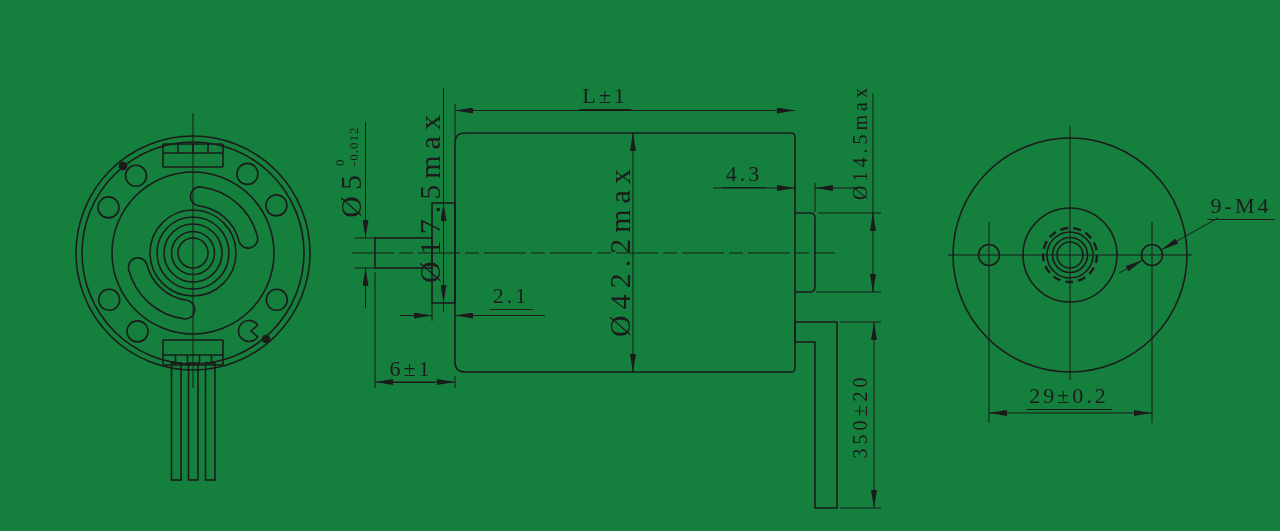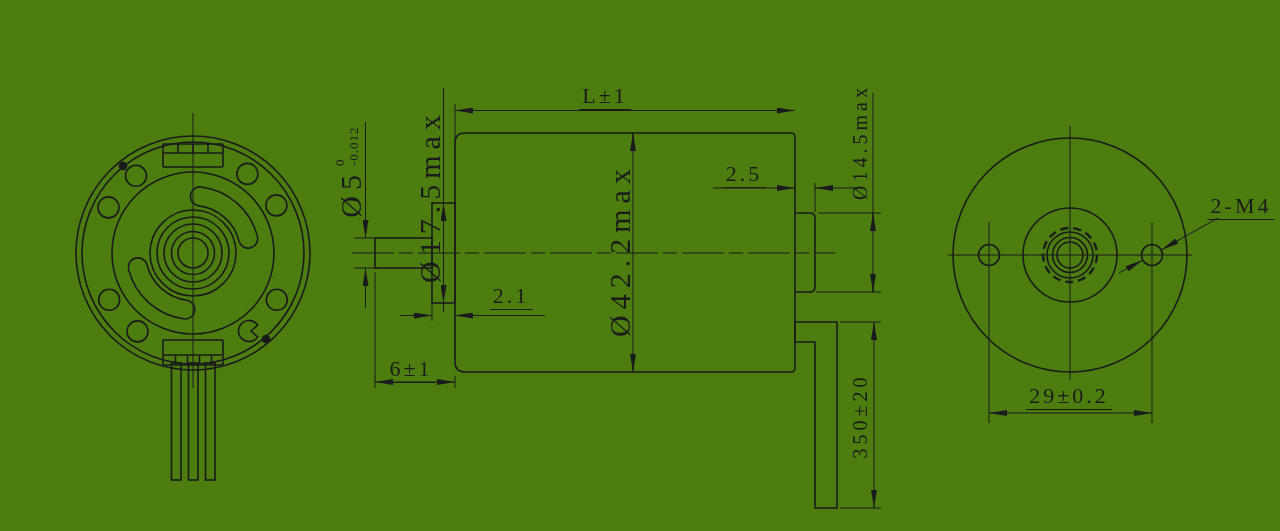--- a/index.html
+++ b/index.html
@@ -1,16 +1,16 @@
 <!DOCTYPE html>
 <html><head>
 <meta charset="utf-8">
 <style>
   html,body{margin:0;padding:0;background:#fff;}
-  #canvas{position:relative;width:1280px;height:531px;background:#4d7c0f;overflow:hidden;
+  #canvas{position:relative;width:1280px;height:531px;background:#15803d;overflow:hidden;
           font-family:"Liberation Serif","DejaVu Serif",serif;}
   svg{position:absolute;left:0;top:0;}
   .lbl{position:absolute;color:#1b1b1b;font-size:22px;line-height:1;letter-spacing:3px;
        white-space:nowrap;transform:translateX(-50%);padding:0 3px 2px 3px;
        border-bottom:1.6px solid #1b1b1b;}
   .rlbl{position:absolute;color:#1b1b1b;white-space:nowrap;line-height:1;
         transform:translate(-50%,-50%) rotate(-90deg);border-bottom:none;display:inline-flex;
         align-items:center;}
   .rbig{font-size:30px;letter-spacing:6px;}
   .rsmall{font-size:20px;letter-spacing:4px;}
@@ -134,25 +134,25 @@
     <line x1="1119" y1="273" x2="1142.8" y2="260.1" stroke-width="1" marker-end="url(#ah)"></line>
   </g>
 </svg>
 
 <div class="lbl" style="left:605px;top:85px">L±1</div>
 
 <div class="lbl" style="left:511px;top:285px">2.1</div>
 
 <div class="lbl" style="left:411px;top:358px">6±1</div>
 
-<div class="lbl" style="left:744px;top:163px">2.5</div>
+<div class="lbl" style="left:744px;top:163px">4.3</div>
 
 <div class="lbl" style="left:1069px;top:385px">29±0.2</div>
 
-<div class="lbl" style="left:1241px;top:195px">2-M4</div>
+<div class="lbl" style="left:1241px;top:195px">9-M4</div>
 
 <div class="rlbl rbig" style="left:430px;top:196px">Ø17.5max</div>
 
 <div class="rlbl rbig" style="left:620px;top:250px">Ø42.2max</div>
 
 <div class="rlbl rbig" style="left:351px;top:172px">
   <span>Ø5</span>
   <span class="tolstack">
     <span>0</span>
     <span>-0.012</span>

